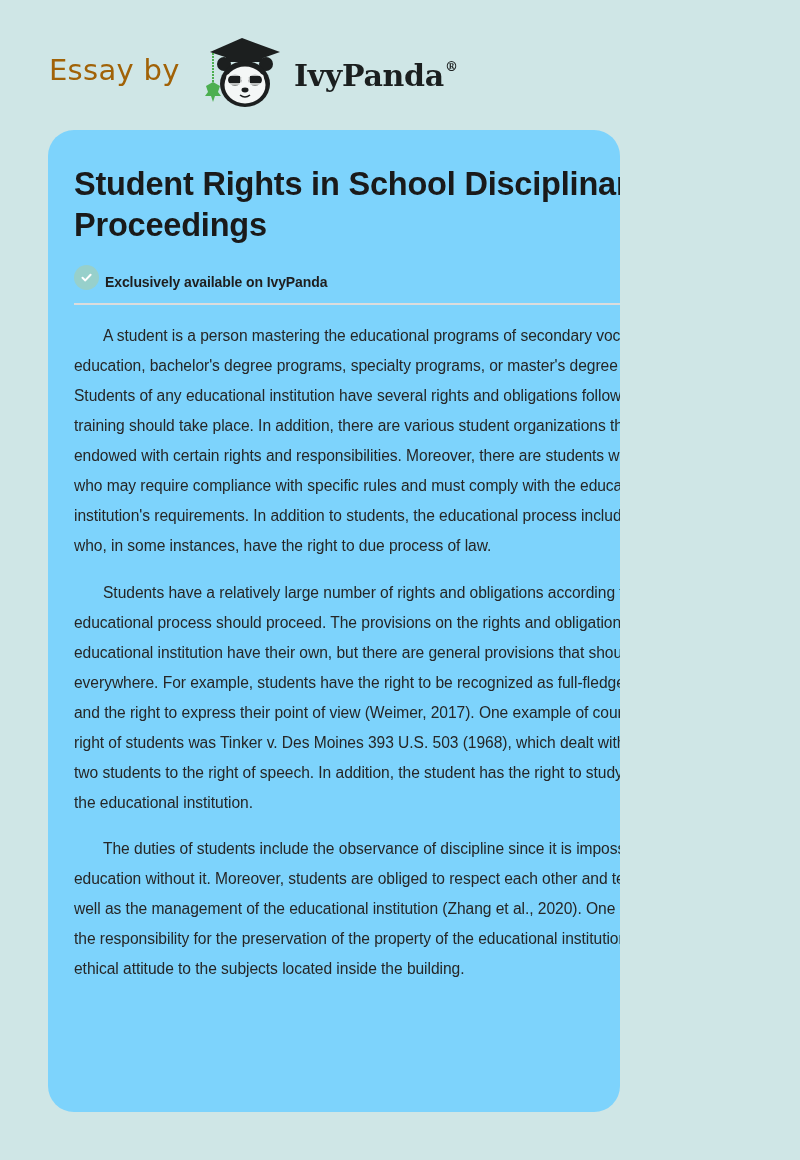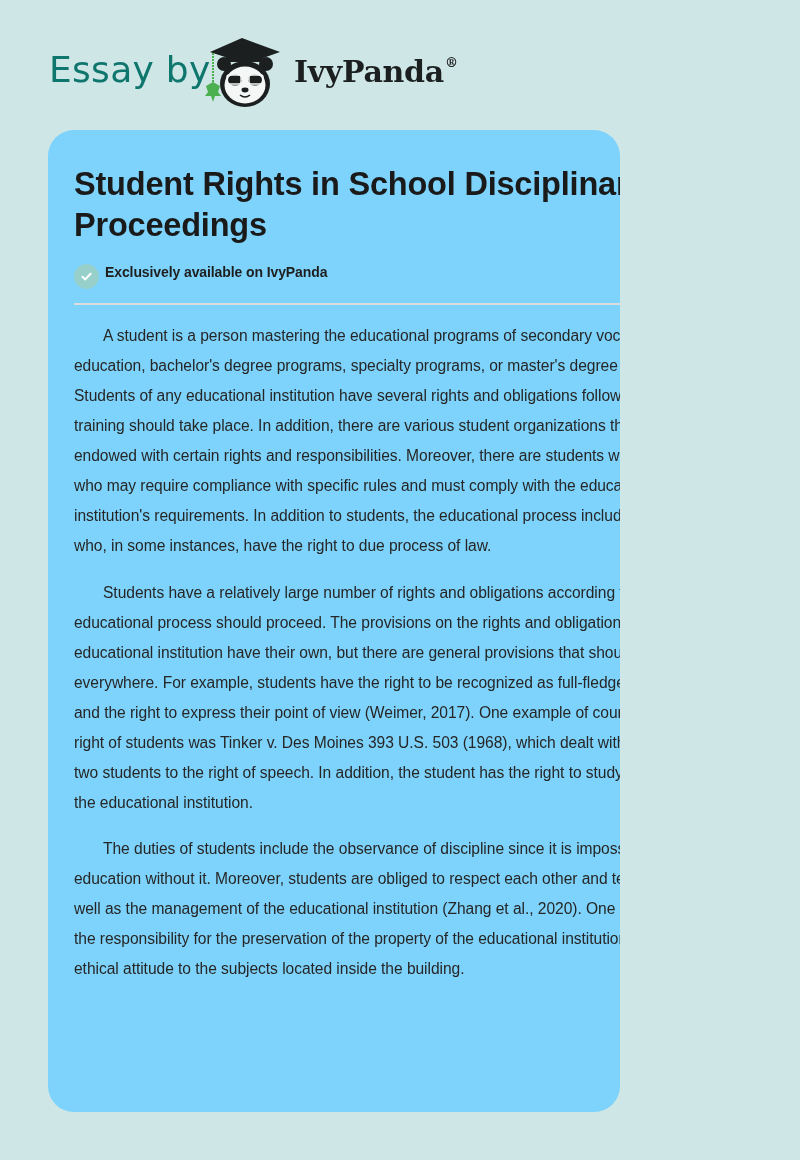--- a/index.html
+++ b/index.html
@@ -16,38 +16,38 @@
     }
     .header {
       position: absolute;
       left: 0; top: 0;
       width: 800px; height: 120px;
     }
     .essay-by {
       position: absolute;
       left: 49px; top: 50px;
       font-family: "DejaVu Sans", sans-serif;
-      font-size: 36px;
-      color: #0f766e;
+      font-size: 29px;
+      color: #a16207;
       letter-spacing: 0.3px;
       line-height: 40px;
     }
     .logo-mark {
       position: absolute;
       left: 200px; top: 34px;
       width: 90px; height: 76px;
     }
     .brand-name {
       position: absolute;
       left: 294px; top: 51px;
       font-family: "DejaVu Serif", serif;
       font-weight: bold;
       font-size: 30px;
       color: #1b1f1f;
-      line-height: 32px;
+      line-height: 40px;
       letter-spacing: -0.3px;
     }
     .brand-name sup {
       font-size: 13px;
       position: relative;
       top: -4px;
       margin-left: 1px;
     }
     .card {
       position: absolute;
@@ -66,21 +66,21 @@
       font-size: 32.5px;
       line-height: 41px;
       color: #1a1a1a;
       letter-spacing: -0.2px;
     }
     .badge-row {
       position: absolute;
       left: 26px; top: 134px;
       height: 26px;
       display: flex;
-      align-items: flex-start;
+      align-items: flex-end;
     }
     .check-icon {
       width: 25px; height: 25px;
       border-radius: 50%;
       background: #97d0cb;
       display: flex;
       align-items: center;
       justify-content: center;
       margin-right: 6px;
     }

